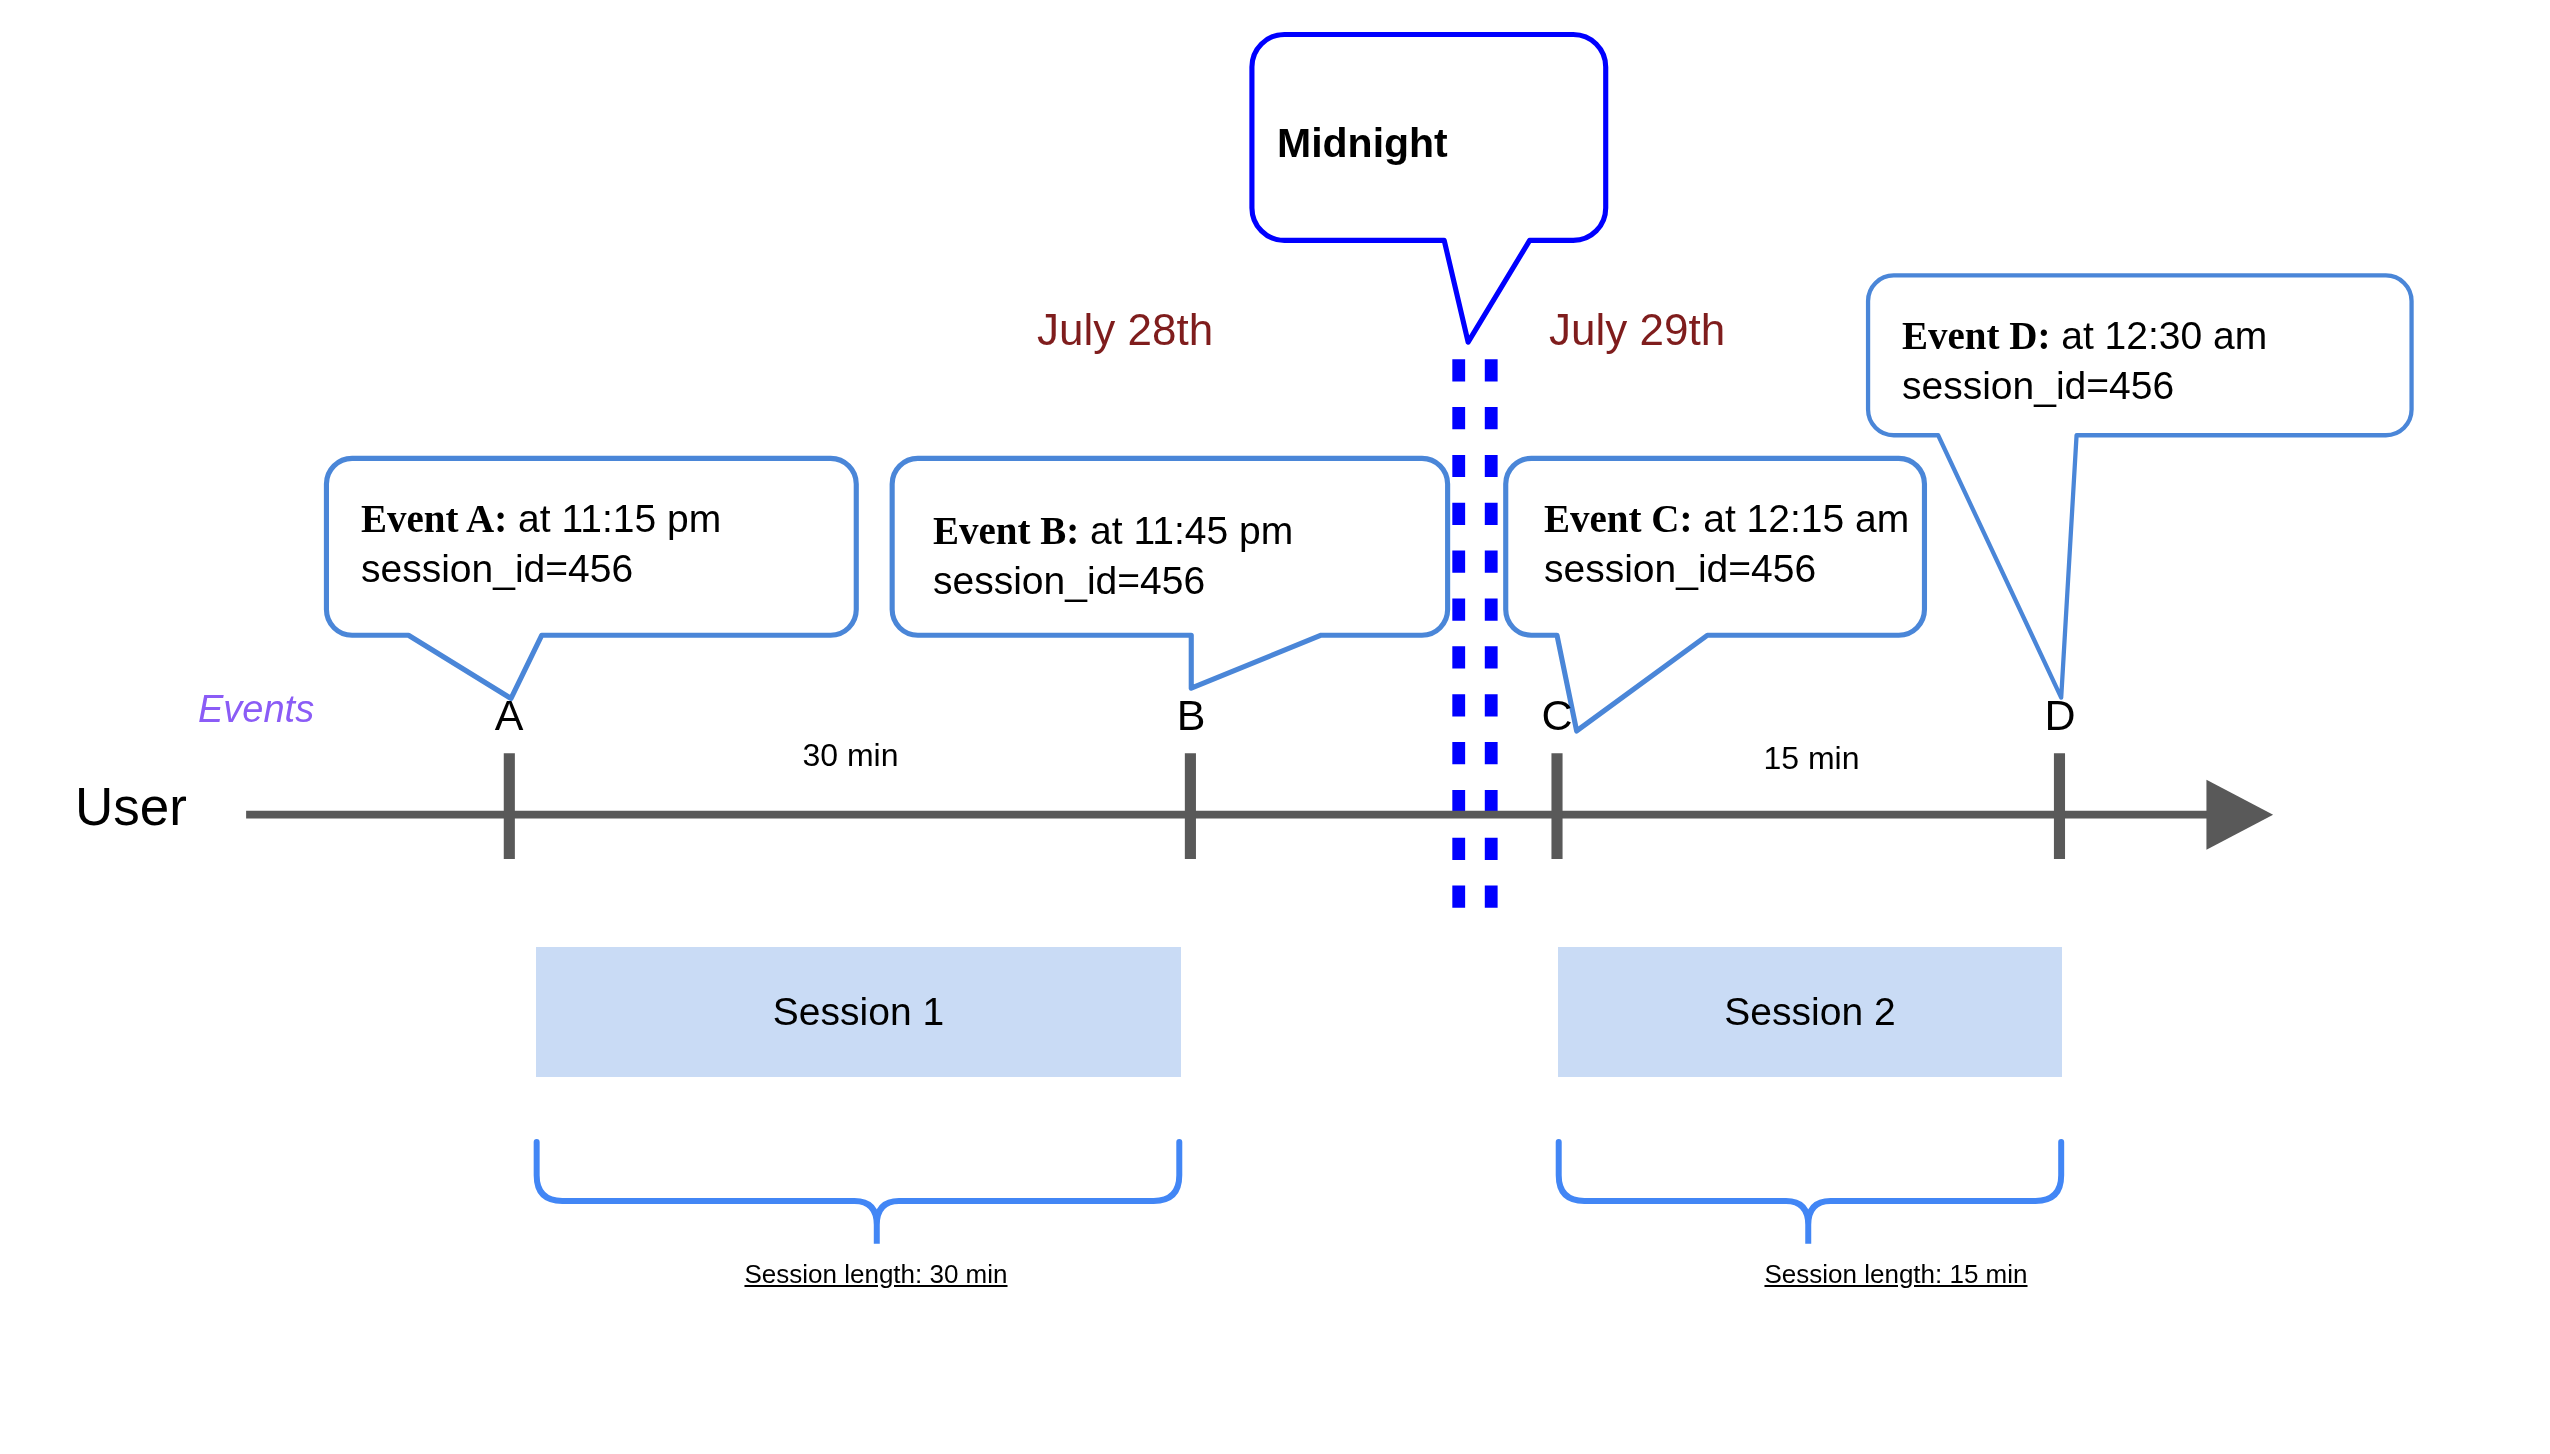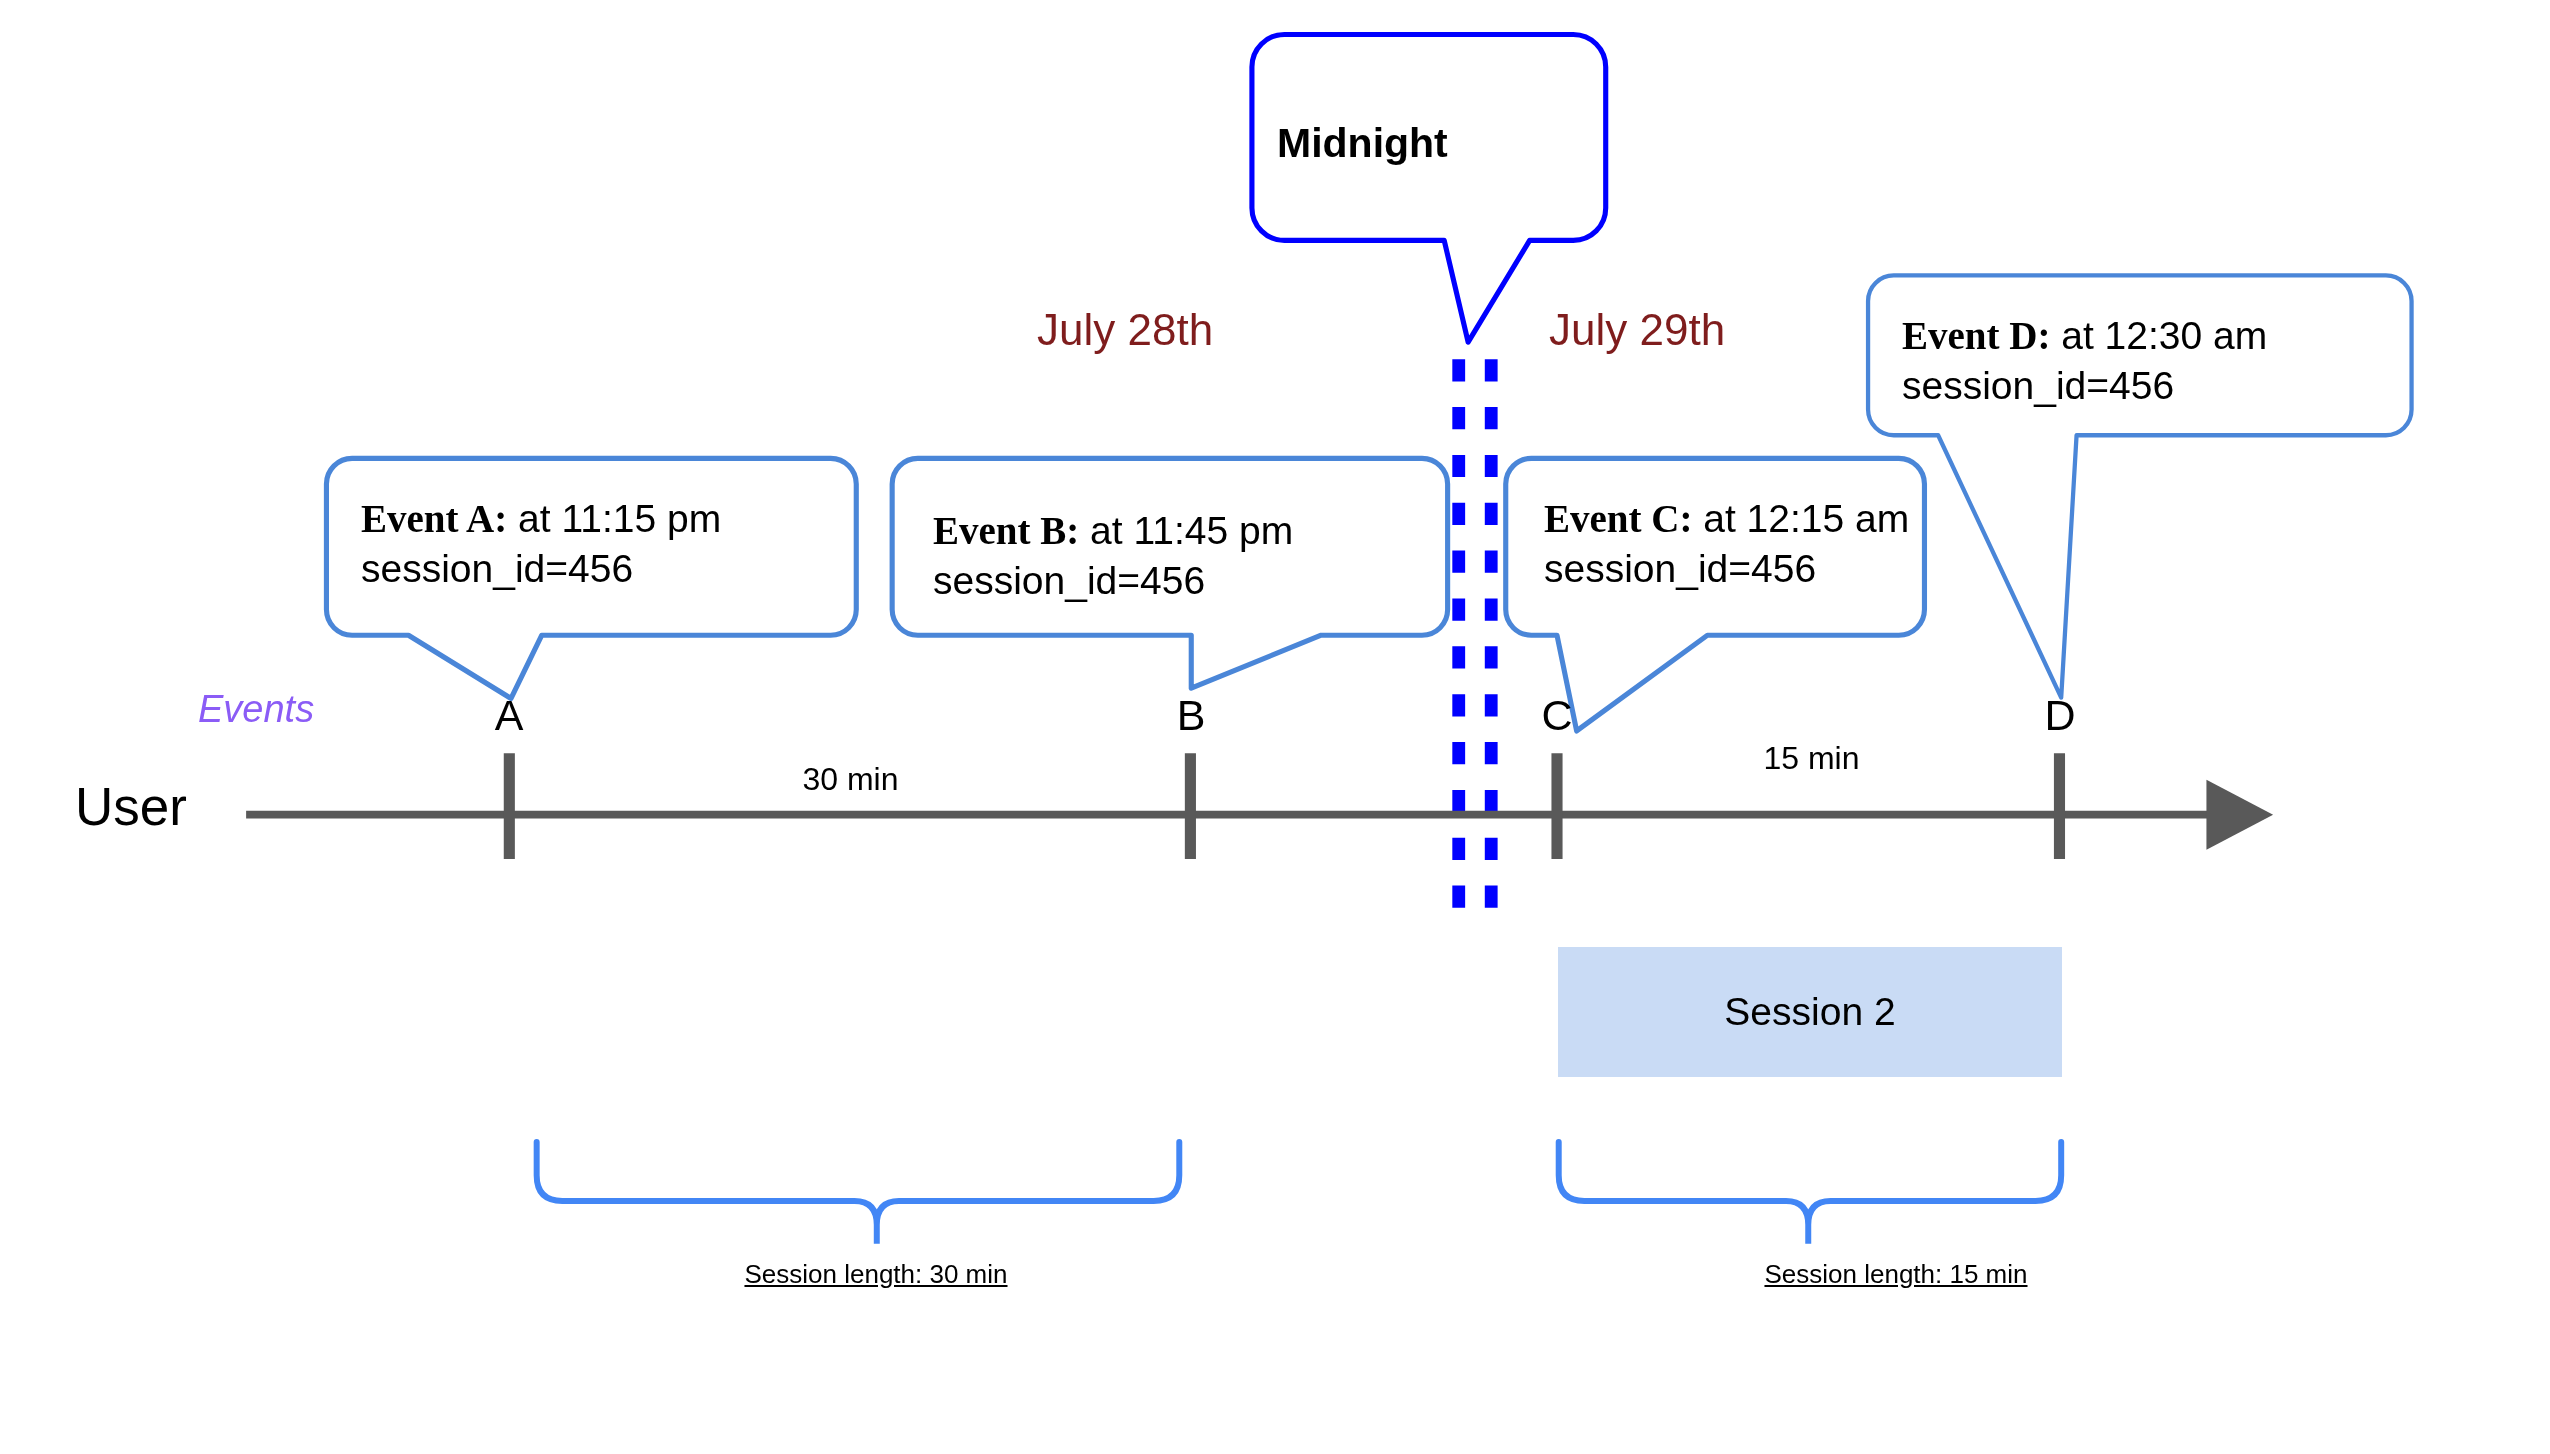--- a/index.html
+++ b/index.html
@@ -265,23 +265,26 @@
   </div>
 
   <div class="lane-events" style="left:198px; top:688px;">Events</div>
   <div class="lane-user" style="left:75px; top:776px;">User</div>
 
   <div class="event-letter" style="left:479px; top:691px; width:60px;">A</div>
   <div class="event-letter" style="left:1161px; top:691px; width:60px;">B</div>
   <div class="event-letter" style="left:1527px; top:691px; width:60px;">C</div>
   <div class="event-letter" style="left:2030px; top:691px; width:60px;">D</div>
 
-  <div class="gap-label" style="left:748px; top:737px; width:205px;margin-top:24px;">30 min</div>
+  <div class="gap-label" style="left:748px; top:737px; width:205px;">30 min</div>
   <div class="gap-label" style="left:1709px; top:740px; width:205px;">15 min</div>
 
+  <div class="session-bar" style="left:536px; top:947px; width:645px; height:130px;">
+    <span>Session 1</span>
+  </div>
   <div class="session-bar" style="left:1558px; top:947px; width:504px; height:130px;">
     <span>Session 2</span>
   </div>
 
   <div class="session-caption" style="left:534px; top:1259px; width:684px;">Session length: 30 min</div>
   <div class="session-caption" style="left:1554px; top:1259px; width:684px;">Session length: 15 min</div>
 
 </div>
 
 

